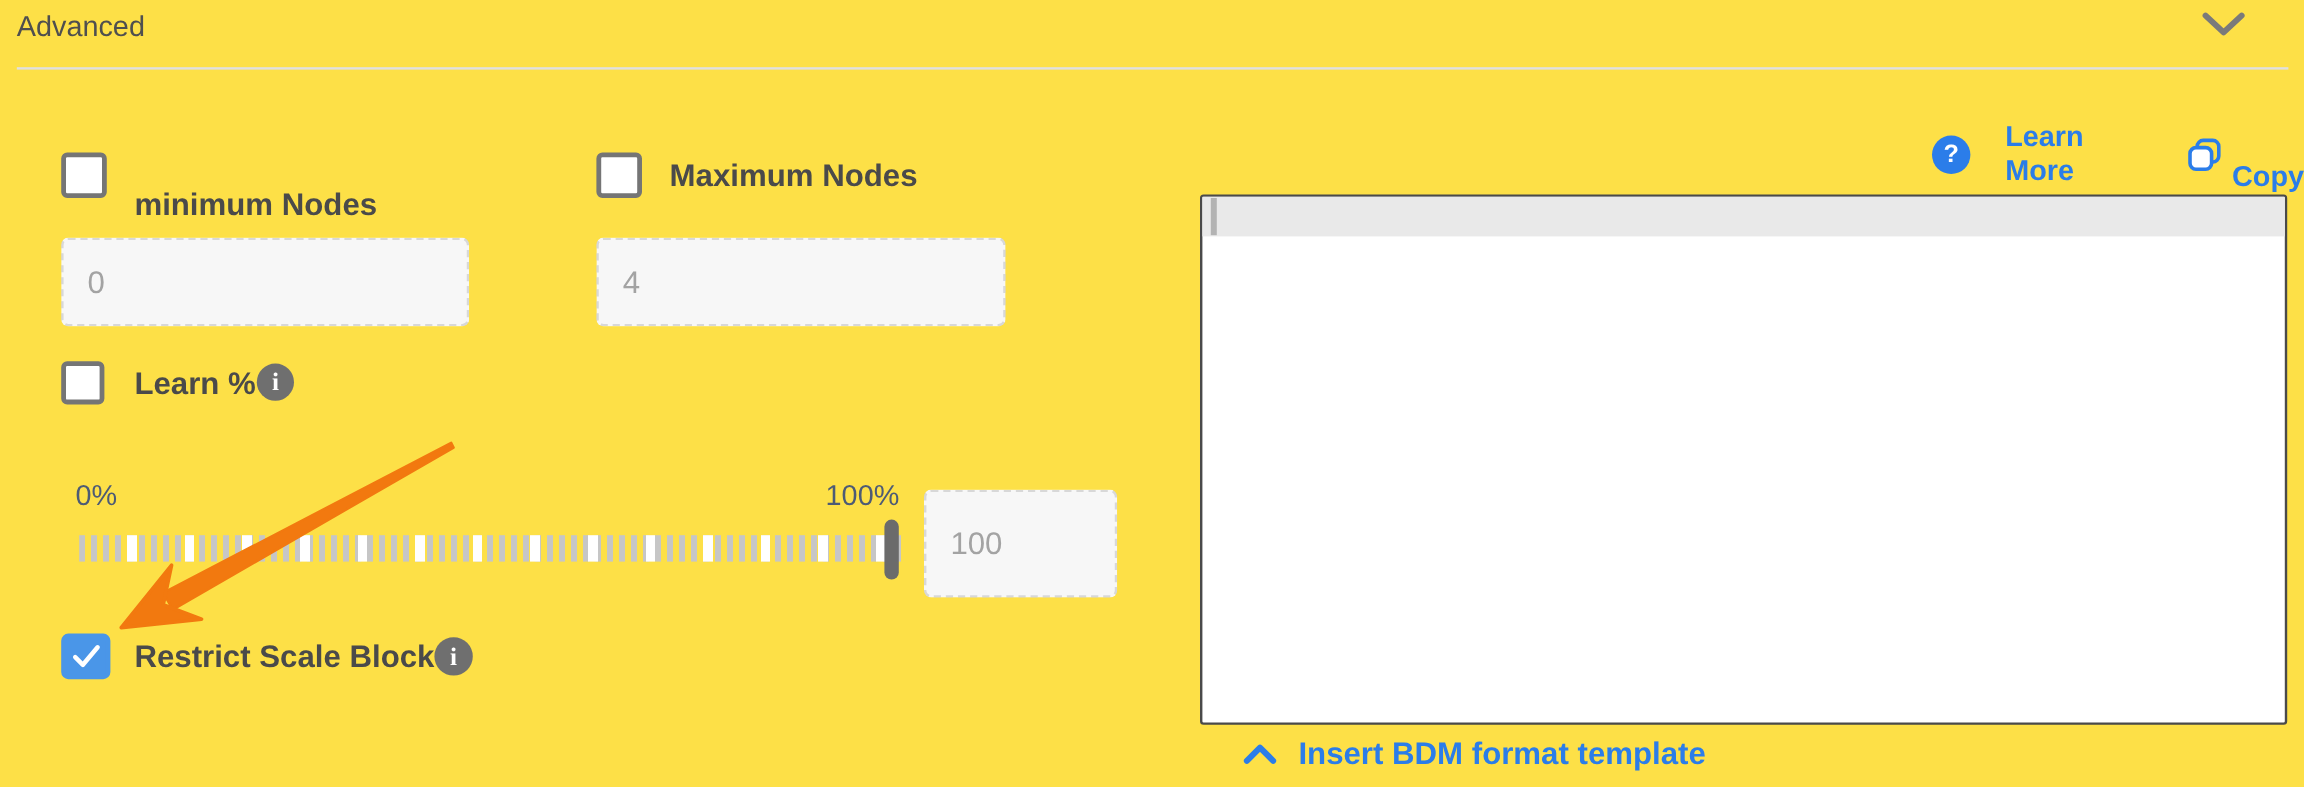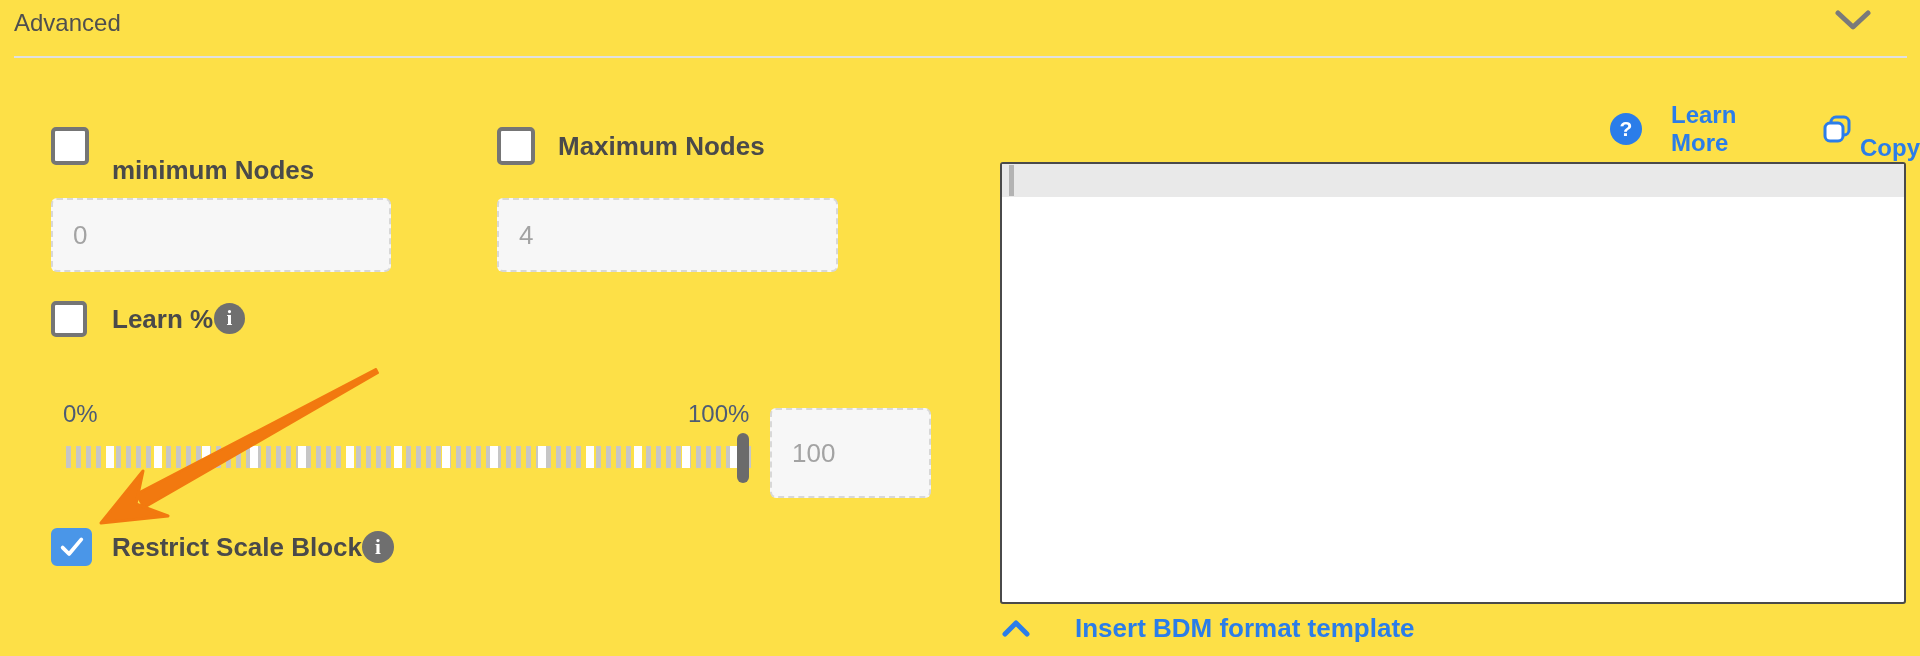--- a/index.html
+++ b/index.html
@@ -50,21 +50,21 @@
   .bdm-link { display:flex; align-items:center; color:#2b7de9; font-size:24px; font-weight:600; cursor:pointer; }
   .bdm-link .txt { margin-left:29px; }
   .gap { width:28px; flex:none; }
   .copy-icon { flex:none; }
 
   .editor { position:absolute; left:1000px; top:162px; width:906px; height:442px; background:#fff;
             border:2px solid #4a4a4a; border-radius:3px; cursor:text; }
   .editor-activeline { position:absolute; left:0; top:0; width:100%; height:33px; background:#e9e9e9; }
   .editor-caret { position:absolute; left:7px; top:1px; width:5px; height:31px; background:#b3b3b3; }
 
-  .insert-row { position:absolute; left:1002px; top:610px; display:flex; align-items:center; cursor:pointer;gap:27px; }
+  .insert-row { position:absolute; left:1036px; top:610px; display:flex; align-items:center; cursor:pointer; }
   .insert-row .chev-up { flex:none; margin-right:18px; }
   .insert-row .txt { color:#2b7de9; font-size:26px; font-weight:600; line-height:36px; }
 </style>
 </head>
 <body>
 
 <div class="page">
 
   <div class="hdr-title">Advanced</div>
   <div class="hdr-chevron">

